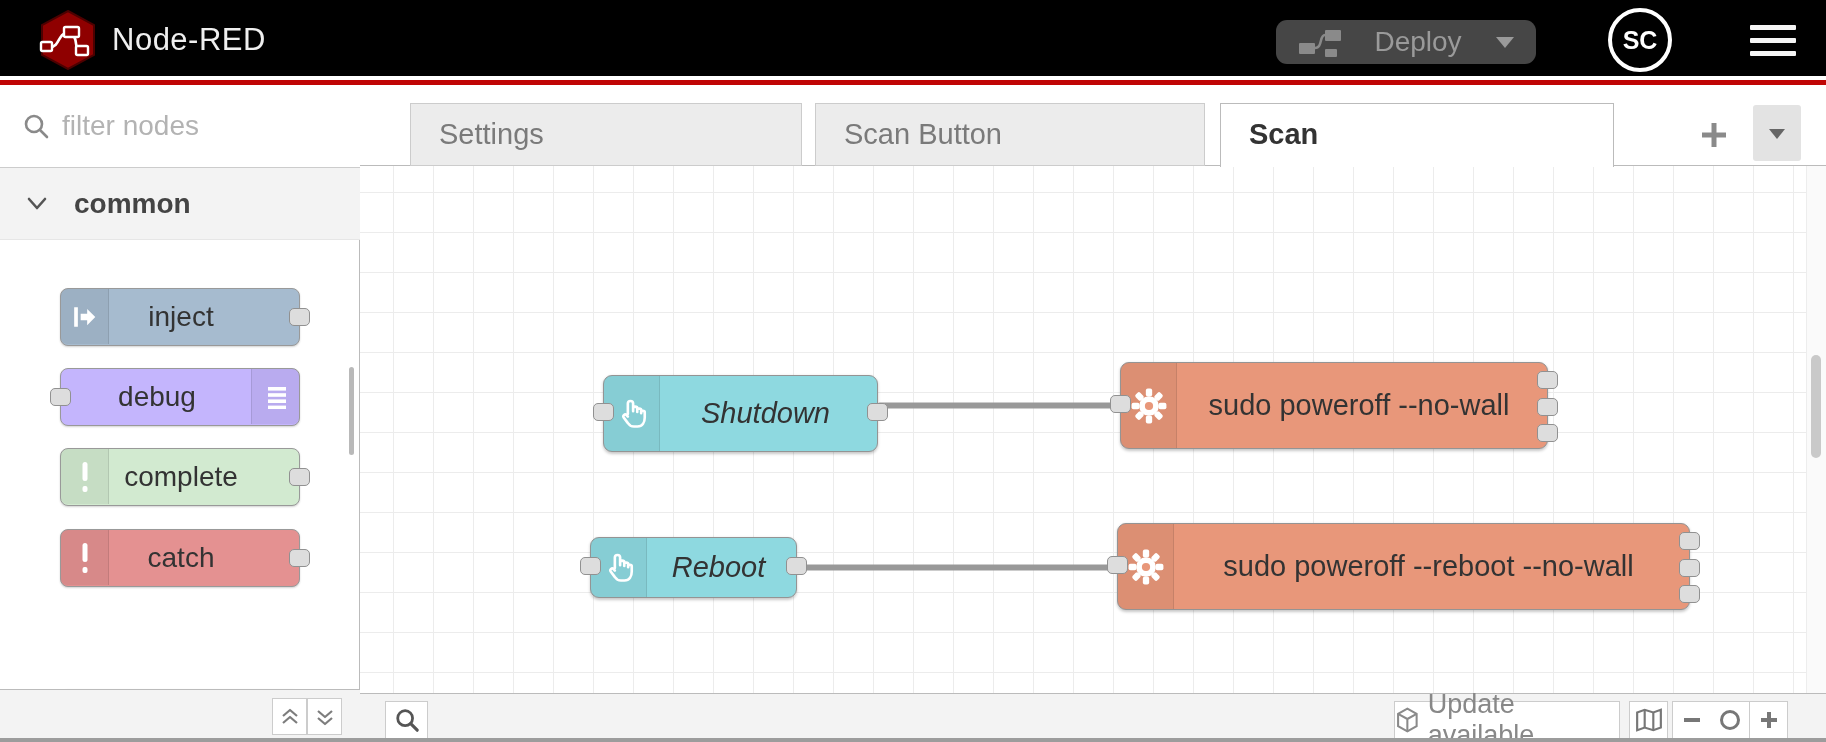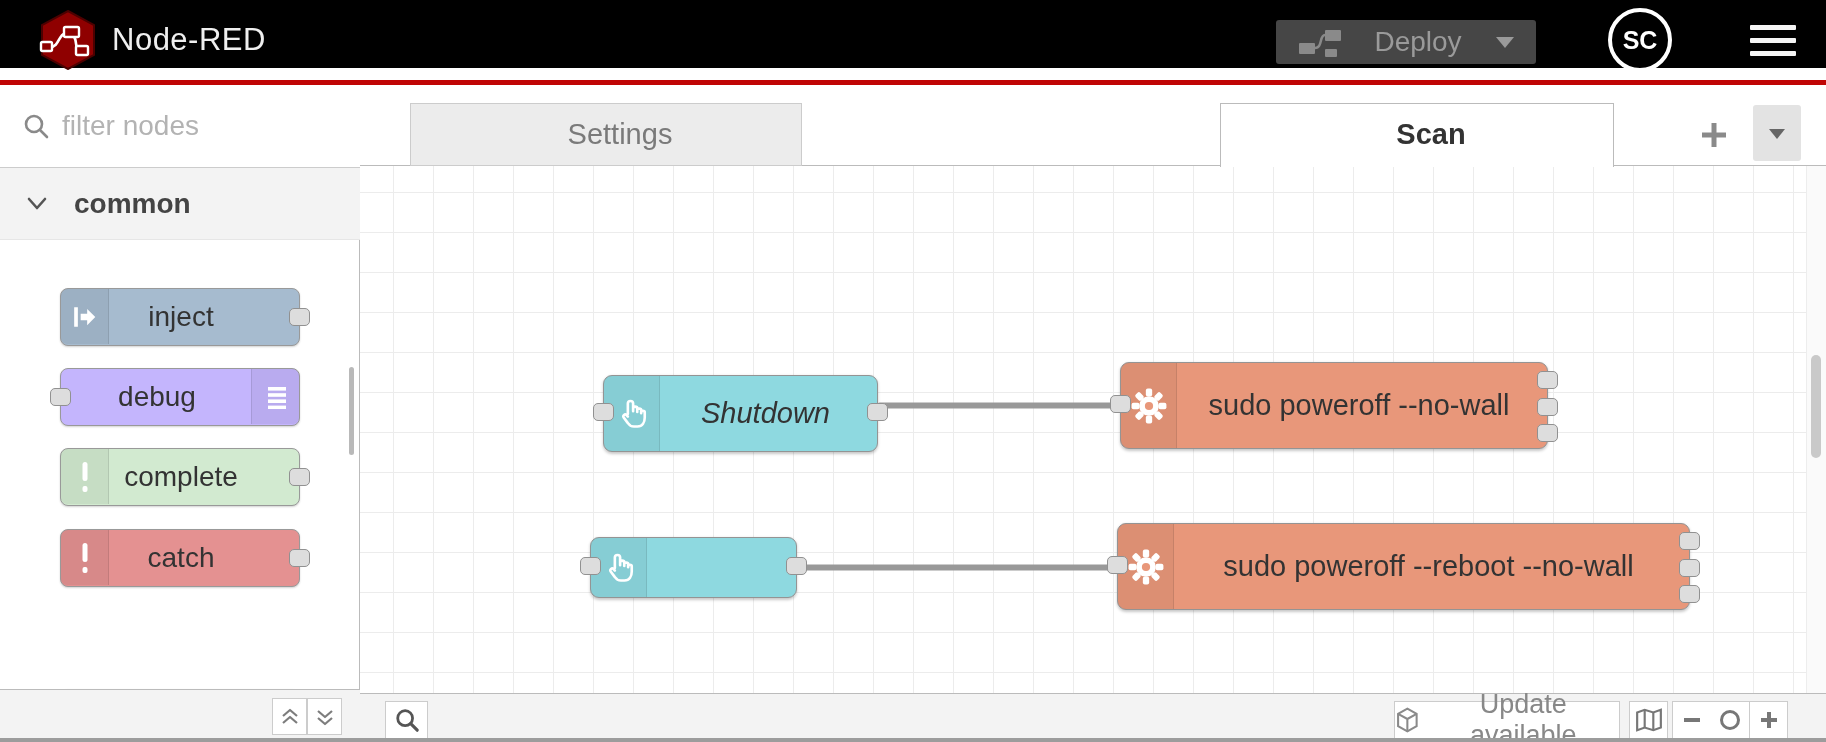--- a/index.html
+++ b/index.html
@@ -1,26 +1,26 @@
 <!DOCTYPE html>
 <html><head>
 <meta charset="utf-8">
 <style>
   * { margin:0; padding:0; box-sizing:border-box; }
   html,body { width:1826px; height:742px; overflow:hidden; background:#fff;
               font-family:"Liberation Sans", sans-serif; }
   .app { position:relative; width:1826px; height:742px; overflow:hidden; }
 
   
-  .header { position:absolute; left:0; top:0; width:1826px; height:68px; background:#000; }
+  .header { position:absolute; left:0; top:0; width:1826px; height:76px; background:#000; }
   .logo { position:absolute; left:38px; top:10px; width:60px; height:60px; }
   .app-title { position:absolute; left:112px; top:0; height:80px; line-height:80px;
                color:#efefef; font-size:31px; font-weight:500; letter-spacing:.5px; }
   .deploy-btn { position:absolute; left:1276px; top:20px; width:260px; height:44px;
-                background:#464646; border-radius:3px; display:flex; align-items:center; cursor:pointer; }
+                background:#464646; border-radius:11px; display:flex; align-items:center; cursor:pointer; }
   .deploy-icon { margin-left:22px; }
   .deploy-label { flex:1; text-align:center; color:#9a9a9a; font-size:28px; }
   .deploy-caret { margin-right:20px; }
   .avatar { position:absolute; left:1608px; top:8px; width:64px; height:64px; border-radius:50%;
             border:4px solid #fff; background:#000; color:#fff; font-weight:bold; font-size:25px;
             display:flex; align-items:center; justify-content:center; cursor:pointer; }
   .hamburger { position:absolute; left:1750px; top:25px; width:46px; height:31px; cursor:pointer; }
   .hamburger span { position:absolute; left:0; width:46px; height:5px; background:#f5f5f5; border-radius:1px; }
   .hamburger span:nth-child(1){top:0;} .hamburger span:nth-child(2){top:13px;} .hamburger span:nth-child(3){top:26px;}
 
@@ -55,21 +55,21 @@
   .pnode .port { top:18.5px; }
   .port.p-right { right:-11px; } .port.p-left { left:-11px; }
   .palette-scrollbar { position:absolute; left:349px; top:282px; width:5px; height:88px;
                        background:#b9b9b9; border-radius:3px; }
   .palette-footer { position:absolute; left:0; top:604px; width:360px; height:53px; background:#f3f3f3;
                     border-top:1px solid #bbb; }
   .pf-btn { position:absolute; top:8px; width:35px; height:37px; background:#fff; border:1px solid #ccc;
             display:flex; align-items:center; justify-content:center; cursor:pointer; }
 
   
-  .workspace { position:absolute; left:360px; top:85px; width:1466px; height:657px;text-align:center; }
+  .workspace { position:absolute; left:360px; top:85px; width:1466px; height:657px; }
   .tabbar { position:absolute; left:0; top:0; width:1466px; height:81px; background:#fff;
             border-bottom:1px solid #bbb; }
   .tab { position:absolute; top:18px; height:63px; background:#ececec; border:1px solid #ccc;
          font-size:29px; color:#7a7a7a; line-height:60px; padding-left:28px; cursor:pointer;
          white-space:nowrap; overflow:hidden; }
   .tab.active { background:#fff; border:1px solid #bbb; border-bottom:none; height:64px;
                 color:#333; font-weight:bold; z-index:3; }
   .tab-add { position:absolute; left:1332px; top:28px; width:44px; height:44px; background:transparent;
              border:none; display:flex; align-items:center; justify-content:center; cursor:pointer; }
   .tab-menu { position:absolute; left:1393px; top:20px; width:48px; height:56px; background:#e3e3e3;
@@ -240,20 +240,23 @@
         </svg>
       </div>
     </div>
   </div>
 
   <div class="workspace">
 
     <div class="tabbar">
       <div class="tab" style="left:50px; width:392px;">
         <span>Settings</span>
+      </div>
+      <div class="tab" style="left:455px; width:390px;">
+        <span>Scan Button</span>
       </div>
       <div class="tab active" style="left:860px; width:394px;">
         <span>Scan</span>
       </div>
       <div class="tab-add">
         <svg width="32" height="32" viewBox="0 0 32 32">
           <line x1="16" y1="4" x2="16" y2="28" stroke="#8a8a8a" stroke-width="5"></line>
           <line x1="4" y1="16" x2="28" y2="16" stroke="#8a8a8a" stroke-width="5"></line>
         </svg>
       </div>
@@ -306,20 +309,21 @@
         <span class="port p-right multi" style="top:34.5px;"></span>
         <span class="port p-right multi" style="top:61px;"></span>
       </div>
 
       <div class="fnode" style="left:230px; top:371px; width:207px; height:61px; background:#8ed9e0;">
         <div class="fnode-iconreg">
           <svg width="34" height="36" viewBox="0 0 24 26">
             <path d="M9 13 V5.5 a1.9 1.9 0 0 1 3.8 0 V11 m0 -2.2 c0 -1.5 3 -1.5 3 0 V11.5 m0 -1.4 c0 -1.4 2.8 -1.4 2.8 0 V12.5 m0 -0.8 c0 -1.3 2.6 -1.3 2.6 0 V15.5 c0 3.4 -1.6 6.5 -5.2 6.5 h-2.6 c-2.1 0 -3.4 -0.9 -4.5 -2.6 L6 15.5 c-0.9 -1.4 0.9 -2.8 2 -1.7 l1 1" fill="none" stroke="#fff" stroke-width="1.9" stroke-linecap="round" stroke-linejoin="round"></path>
           </svg>
         </div>
+        <div class="fnode-label italic">Reboot</div>
         <span class="port p-left"></span>
         <span class="port p-right"></span>
       </div>
 
       <div class="fnode" style="left:757px; top:357px; width:573px; height:87px; background:#e8977a;">
         <div class="fnode-iconreg">
           <svg width="38" height="38" viewBox="0 0 24 24">
             <g fill="#fff">
               <circle cx="12" cy="12" r="6.2"></circle>
               <g>

